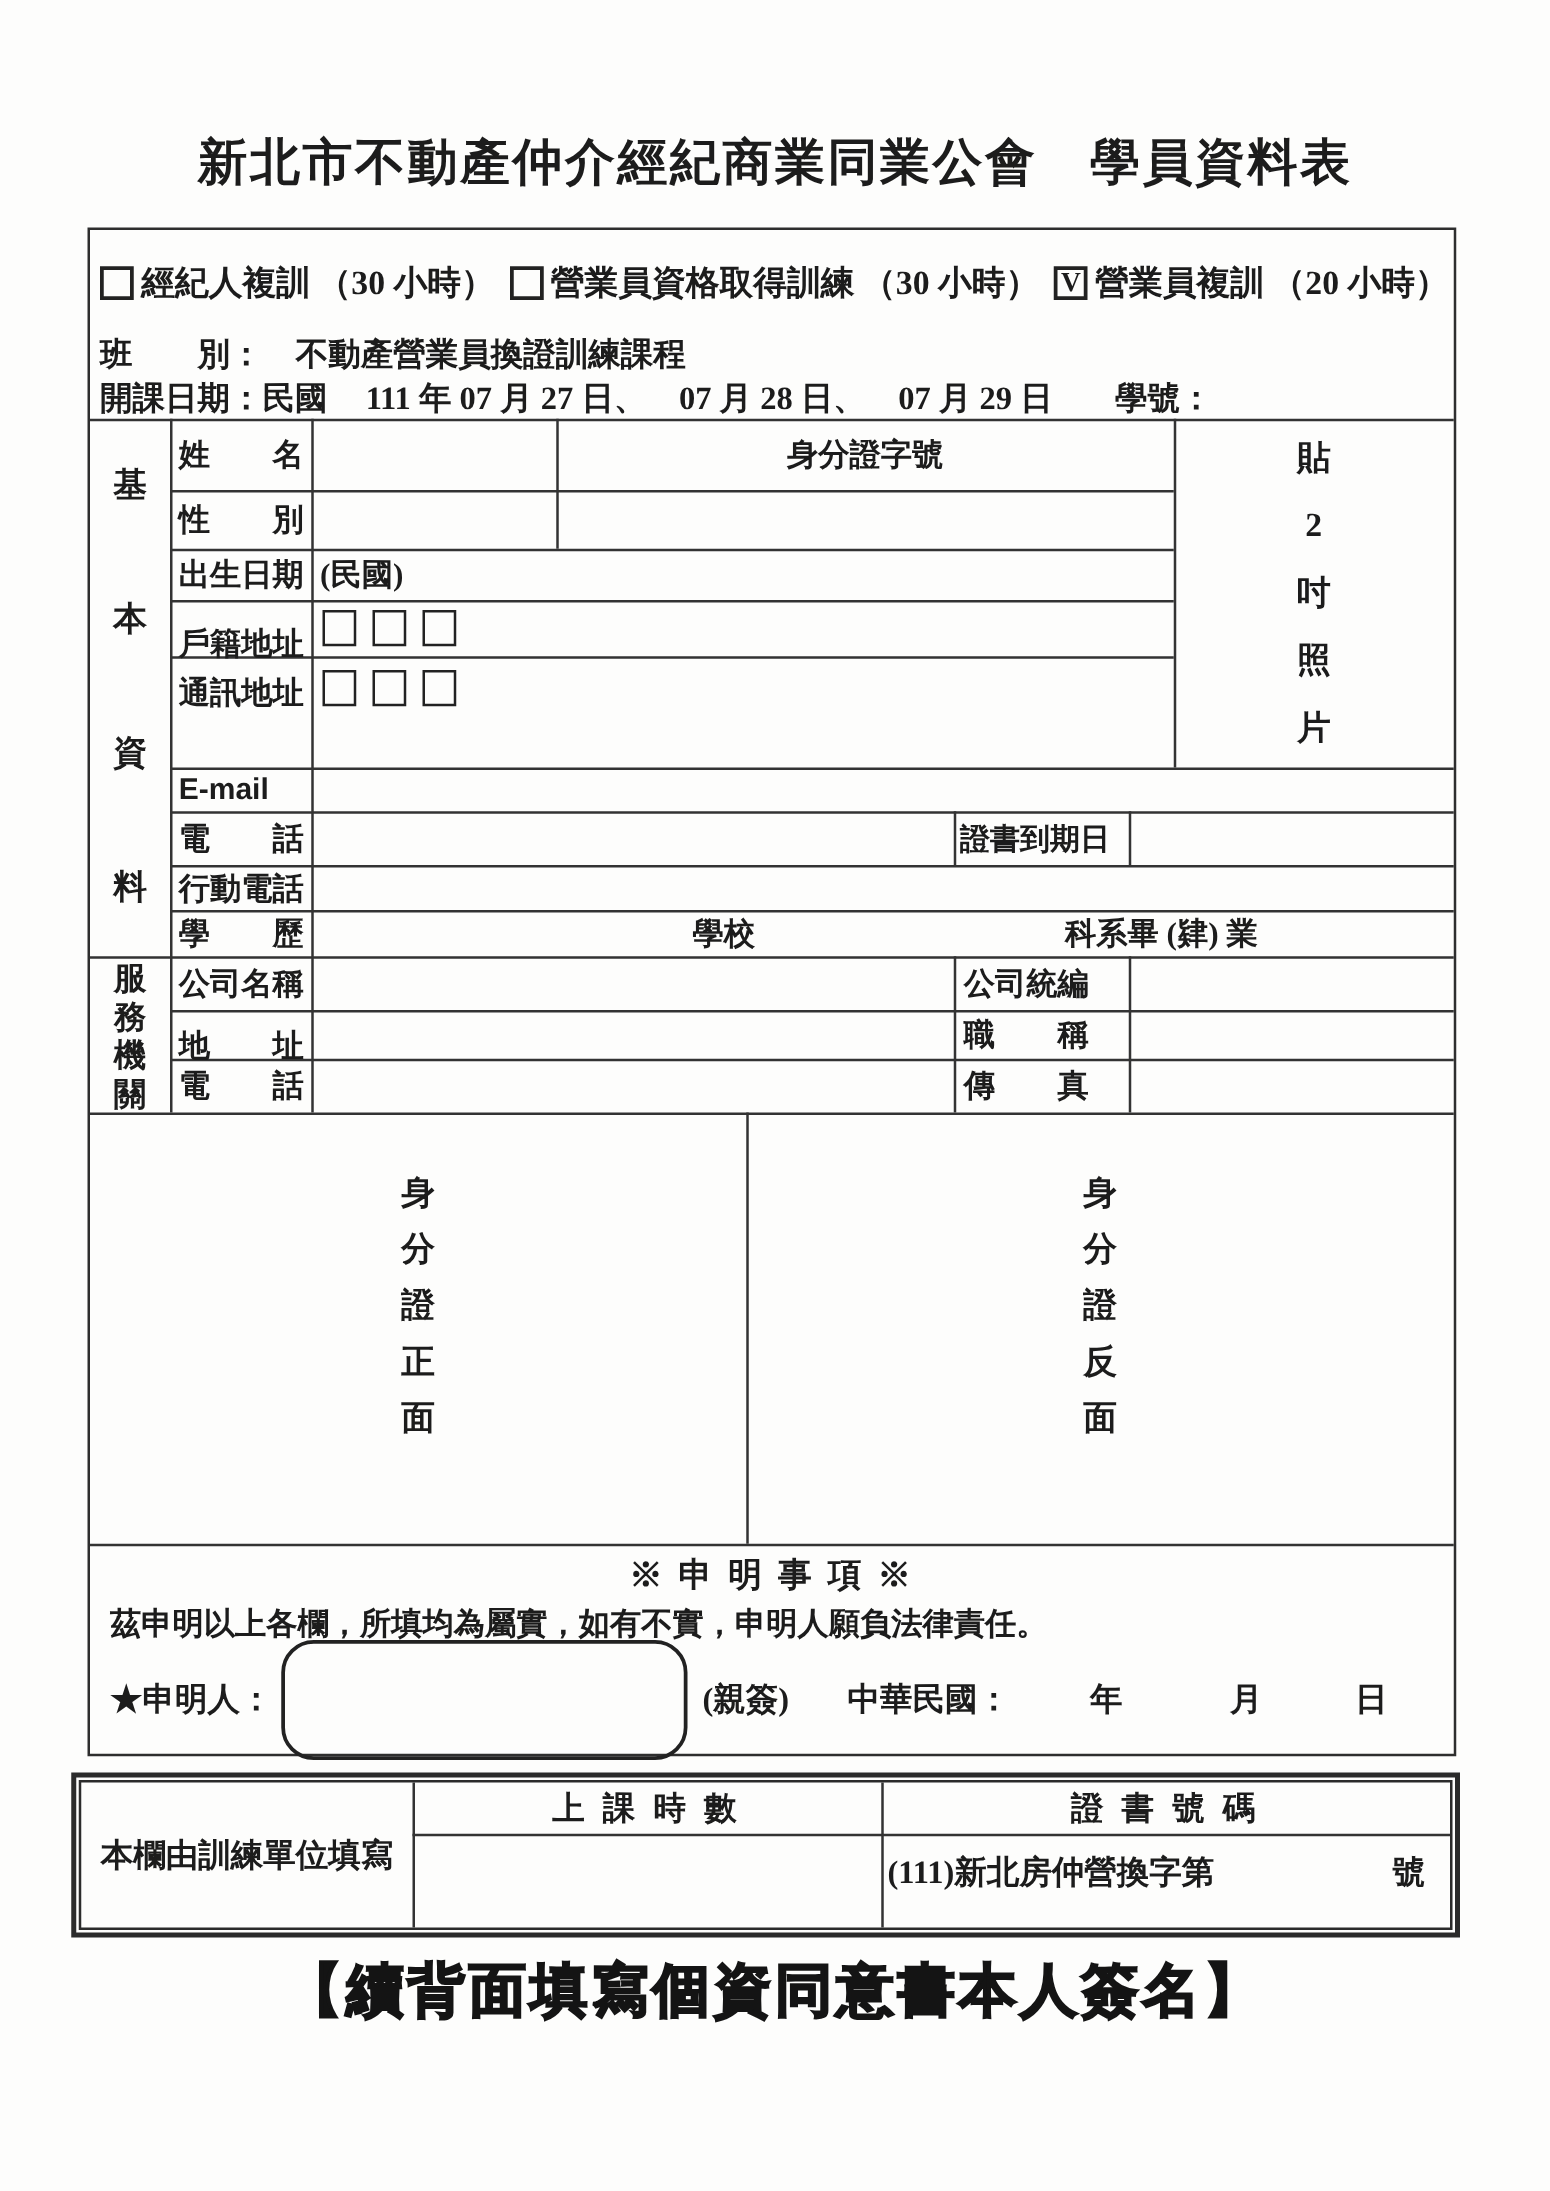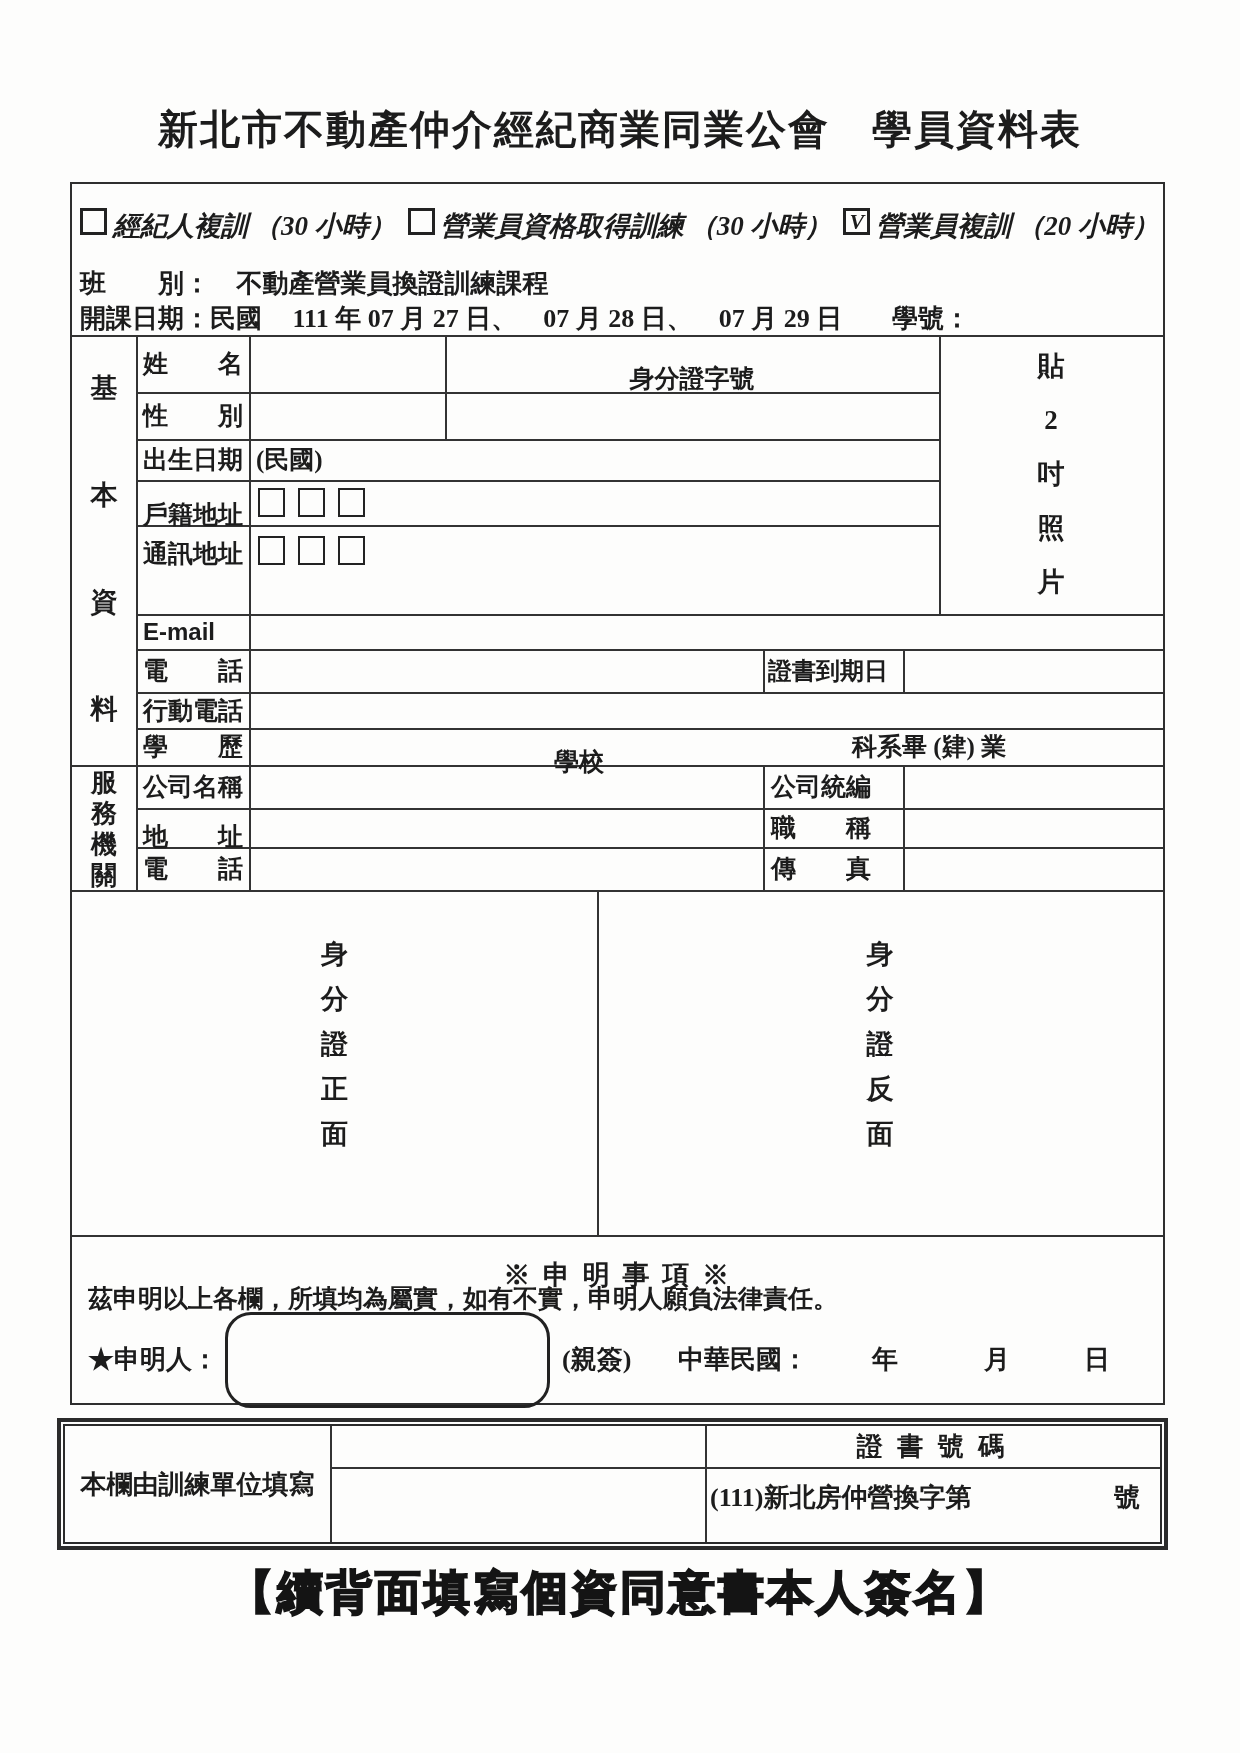--- a/index.html
+++ b/index.html
@@ -17,29 +17,29 @@
     left:0; top:102px; width:1240px; text-align:center;
     font-size:40px; font-weight:700; letter-spacing:2px;
   }
   .form-box {
     left:70px; top:182px; width:1095px; height:1223px;
     border:2px solid #2e2e2e;
   }
   .opt-row { left:8px; top:12px; width:1079px; height:60px;
     display:flex; justify-content:space-between; align-items:center;
     font-size:27px; font-weight:700; }
-  .opt { display:flex; gap:6px; white-space:nowrap;font-style:italic; }
+  .opt { display:flex; align-items:center; gap:6px; white-space:nowrap; }
   .cbx { width:27px; height:27px; border:3px solid #222; display:inline-flex;
     align-items:center; justify-content:center; font-size:22px; font-weight:700;
     font-family:"Liberation Serif",serif; flex:none; }
   .info-row { font-size:26px; font-weight:700; white-space:nowrap; }
   .cell-label { font-size:25px; font-weight:700; display:flex; align-items:center;
     padding-left:7px; white-space:nowrap; }
   .cell-top { align-items:flex-start; padding-top:12px; }
-  .center { justify-content:center; padding-left:0; text-align:center;margin-top:15px; }
+  .center { justify-content:center; padding-left:0; text-align:center; }
   .vtext { white-space:pre-line; text-align:center; font-weight:700; }
   .sq-group { display:flex; gap:13px; align-items:center; }
   .sq { width:27px; height:29px; border:2.5px solid #222; flex:none; }
   .sig-box { border:3px solid #222; border-radius:26px; background:transparent; }
   .decl-item { font-size:26px; font-weight:700; height:50px; display:flex; align-items:center; white-space:nowrap; }
   .admin-outer { left:57px; top:1418px; width:1111px; height:132px; border:4px solid #2b2b2b; }
   .admin-inner { position:absolute; inset:2px; border:2px solid #2b2b2b; }
   .admin-text { font-size:26px; font-weight:700; display:flex; align-items:center; justify-content:center; white-space:nowrap; }
   .footer-note {
     left:0; top:1562px; width:1240px; text-align:center;
@@ -210,20 +210,21 @@
     <div class="abs decl-item" style="left:1012px; top:1150px;">日</div>
   </div>
 
   <div class="abs admin-outer">
     <div class="admin-inner">
       <div class="vline" style="left:265px; top:0; height:116px;"></div>
       <div class="vline" style="left:640px; top:0; height:116px;"></div>
       <div class="hline" style="left:265px; top:41px; width:830px;"></div>
 
       <div class="abs admin-text" style="left:0; top:0; width:265px; height:116px;">本欄由訓練單位填寫</div>
+      <div class="abs admin-text" style="left:265px; top:0; width:375px; height:41px; letter-spacing:4px;">上 課 時 數</div>
       <div class="abs admin-text" style="left:640px; top:0; width:455px; height:41px; letter-spacing:4px;">證 書 號 碼</div>
       <div class="abs" style="left:265px; top:41px; width:375px; height:75px;"></div>
       <div class="abs admin-text" style="left:640px; top:41px; width:455px; height:61px; justify-content:space-between; padding:0 20px 0 5px;">
         <span>(111)新北房仲營換字第</span>
         <span>號</span>
       </div>
     </div>
   </div>
 
   <div class="abs footer-note">【續背面填寫個資同意書本人簽名】</div>

